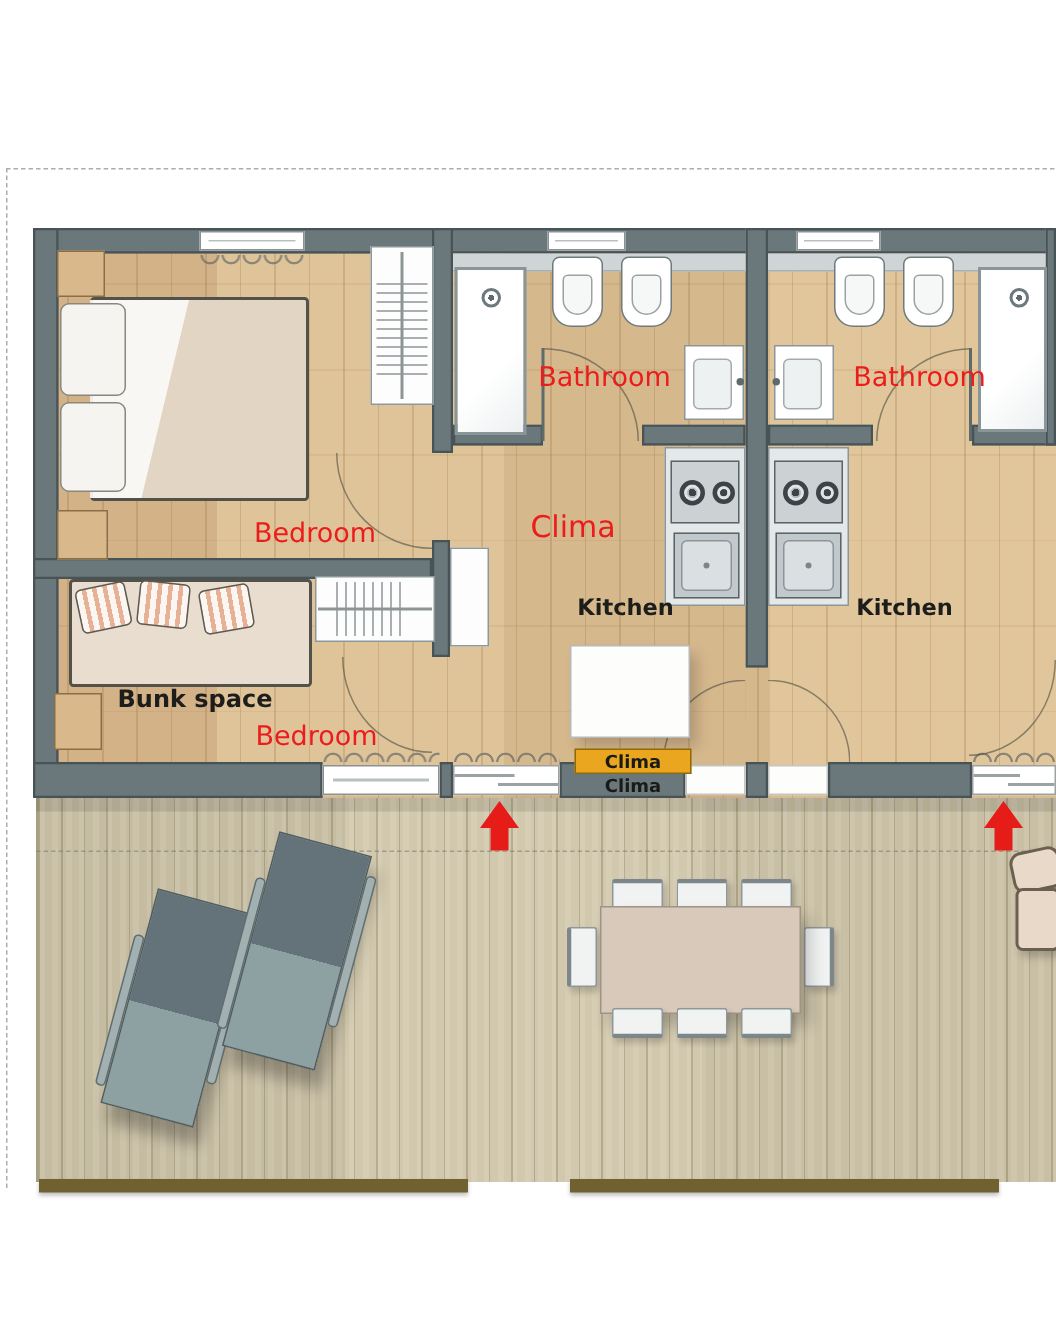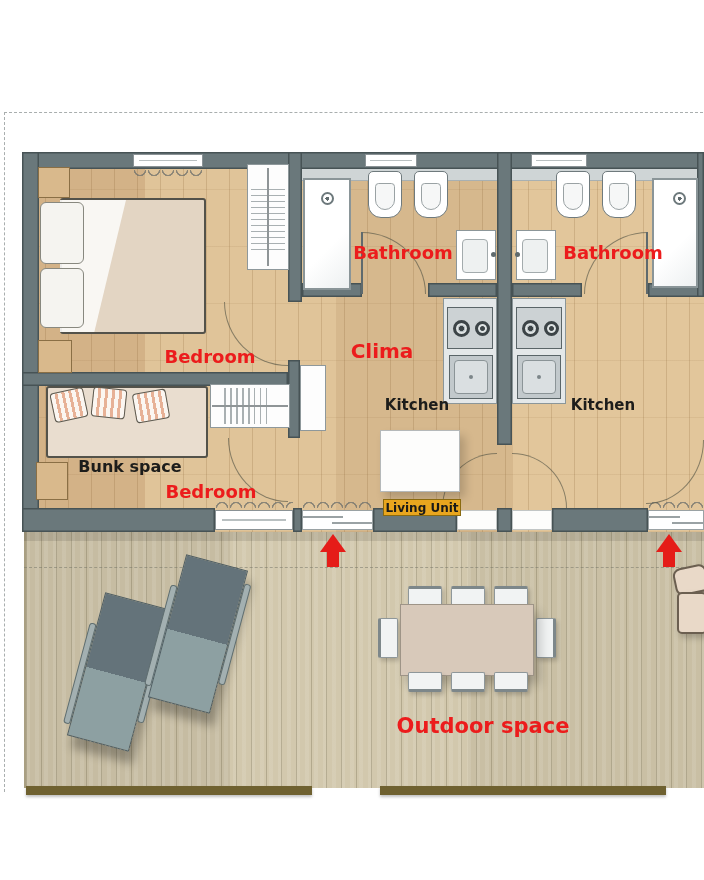--- a/index.html
+++ b/index.html
@@ -102,21 +102,21 @@
   .chair-bottom { border-bottom:3px solid #7d878a; }
   .chair-left { border-left:3px solid #7d878a; }
   .chair-right { border-right:3px solid #7d878a; }
   .armchair-part { background:#e9d9c8; border:2px solid #6b5f50; border-radius:8px; box-shadow:3px 4px 6px rgba(0,0,0,.22); box-sizing:border-box; }
 
   
   .arrow-head { width:0; height:0; border-left:13px solid transparent; border-right:13px solid transparent; border-bottom:18px solid var(--entrance-arrow-red,#e51c18); }
   .arrow-stem { background:var(--entrance-arrow-red,#e51c18); }
 
   
-  .lbl { white-space:nowrap; transform:translate(-50%,-50%); font-weight:bold; }
+  .lbl { white-space:nowrap; transform:translate(-50%,-50%); font-weight:normal; }
   .lbl-red { color:var(--room-label-red,#ec1c1c); }
   .lbl-black { color:var(--room-label-black,#1d1d1b); font-weight:600; }
 </style>
 </head>
 <body>
 
 <div class="plan">
 
   <div class="abs dash-h" style="left:4px;top:112px;width:699px;height:0;"></div>
   <div class="abs dash-v" style="left:4px;top:112px;width:0;height:680px;"></div>
@@ -216,21 +216,21 @@
   <div class="abs counter" style="left:512px;top:298px;width:54px;height:106px;"></div>
   <div class="abs stove" style="left:516px;top:307px;width:46px;height:42px;"></div>
   <div class="abs burner" style="left:522px;top:320px;width:17px;height:17px;"></div>
   <div class="abs burner" style="left:544px;top:321px;width:15px;height:15px;"></div>
   <div class="abs ksink" style="left:517px;top:355px;width:44px;height:44px;"></div>
   <div class="abs ksink-inner" style="left:522px;top:360px;width:34px;height:34px;"></div>
   <div class="abs small-dot" style="left:537px;top:375px;width:4px;height:4px;"></div>
 
   <div class="abs white-box" style="left:300px;top:365px;width:26px;height:66px;"></div>
   <div class="abs table-square" style="left:380px;top:430px;width:80px;height:62px;"></div>
-  <div class="abs clima" style="left:383px;top:499px;width:78px;height:17px;">Living Unit</div>
+  <div class="abs clima" style="left:383px;top:499px;width:78px;height:17px;">Clima Clima</div>
 
   <div class="abs arrow-head" style="left:320px;top:534px;"></div>
   <div class="abs arrow-stem" style="left:327px;top:551px;width:12px;height:16px;"></div>
   <div class="abs arrow-head" style="left:656px;top:534px;"></div>
   <div class="abs arrow-stem" style="left:663px;top:551px;width:12px;height:16px;"></div>
 
   <div class="abs lounger" style="left:85px;top:598px;width:64px;height:148px;transform:rotate(15deg);"></div>
   <div class="abs lounger" style="left:166px;top:560px;width:64px;height:148px;transform:rotate(15deg);"></div>
 
   <div class="abs chair chair-top" style="left:408px;top:586px;width:34px;height:20px;"></div>
@@ -247,15 +247,14 @@
   <div class="abs armchair-part" style="left:677px;top:592px;width:30px;height:42px;border-radius:5px;"></div>
 
   <div class="abs lbl lbl-red" style="left:403px;top:252px;font-size:18px;">Bathroom</div>
   <div class="abs lbl lbl-red" style="left:613px;top:252px;font-size:18px;">Bathroom</div>
   <div class="abs lbl lbl-red" style="left:382px;top:351px;font-size:20px;">Clima</div>
   <div class="abs lbl lbl-red" style="left:210px;top:356px;font-size:18px;">Bedroom</div>
   <div class="abs lbl lbl-red" style="left:211px;top:491px;font-size:18px;">Bedroom</div>
   <div class="abs lbl lbl-black" style="left:130px;top:466px;font-size:16px;">Bunk space</div>
   <div class="abs lbl lbl-black" style="left:417px;top:405px;font-size:15px;">Kitchen</div>
   <div class="abs lbl lbl-black" style="left:603px;top:405px;font-size:15px;">Kitchen</div>
-  <div class="abs lbl lbl-red" style="left:483px;top:726px;font-size:21px;">Outdoor space</div>
 
 </div>
 
 </body></html>

